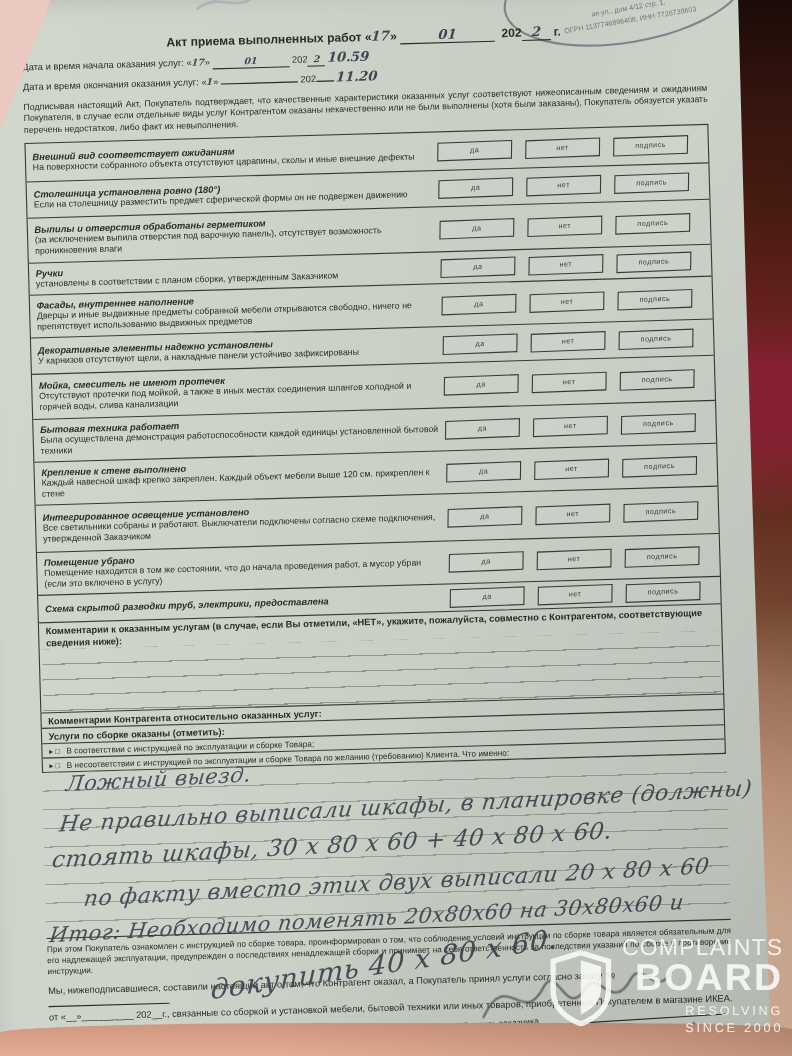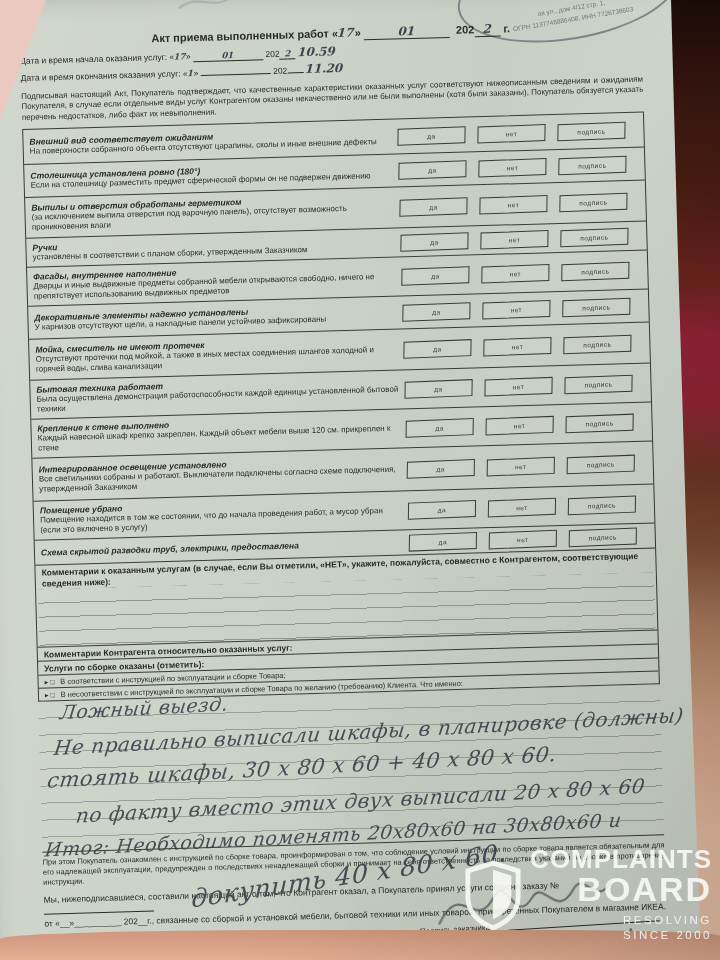--- a/index.html
+++ b/index.html
@@ -75,21 +75,21 @@
     background:linear-gradient(to bottom,#cf977d,#e3ae94);border-radius:40% 25% 0 0/9px 6px 0 0;}
   .bg-tl{position:absolute;left:0;top:0;width:46px;height:120px;pointer-events:none;
     background:#ecc9c0;clip-path:polygon(0 0,100% 0,0 100%);}
   .shade{position:absolute;inset:0;pointer-events:none;
     background:linear-gradient(115deg,rgba(0,0,0,0) 58%,rgba(0,0,0,.10) 88%,rgba(0,0,0,.16) 100%);}
 
   
   .wm{position:absolute;right:8px;bottom:16px;display:flex;align-items:center;gap:8px;
       color:rgba(250,250,248,.88);pointer-events:none;}
   .wm-text{line-height:1;}
-  .wm-l1{font-size:26px;font-weight:bold;letter-spacing:1px;}
+  .wm-l1{font-size:21px;font-weight:normal;letter-spacing:1px;}
   .wm-row{display:flex;align-items:flex-end;gap:7px;flex-direction:column;}
   .wm-l2{font-size:34px;font-weight:bold;letter-spacing:2px;}
   .wm-sub{font-size:11.5px;letter-spacing:2.5px;line-height:1.25;padding-bottom:2px;}
   svg.sig{position:absolute;left:0;top:-64px;width:622px;height:124px;overflow:visible;pointer-events:none;}
 </style>
 </head>
 <body>
 
 <div class="scene">
   <div class="paper">

